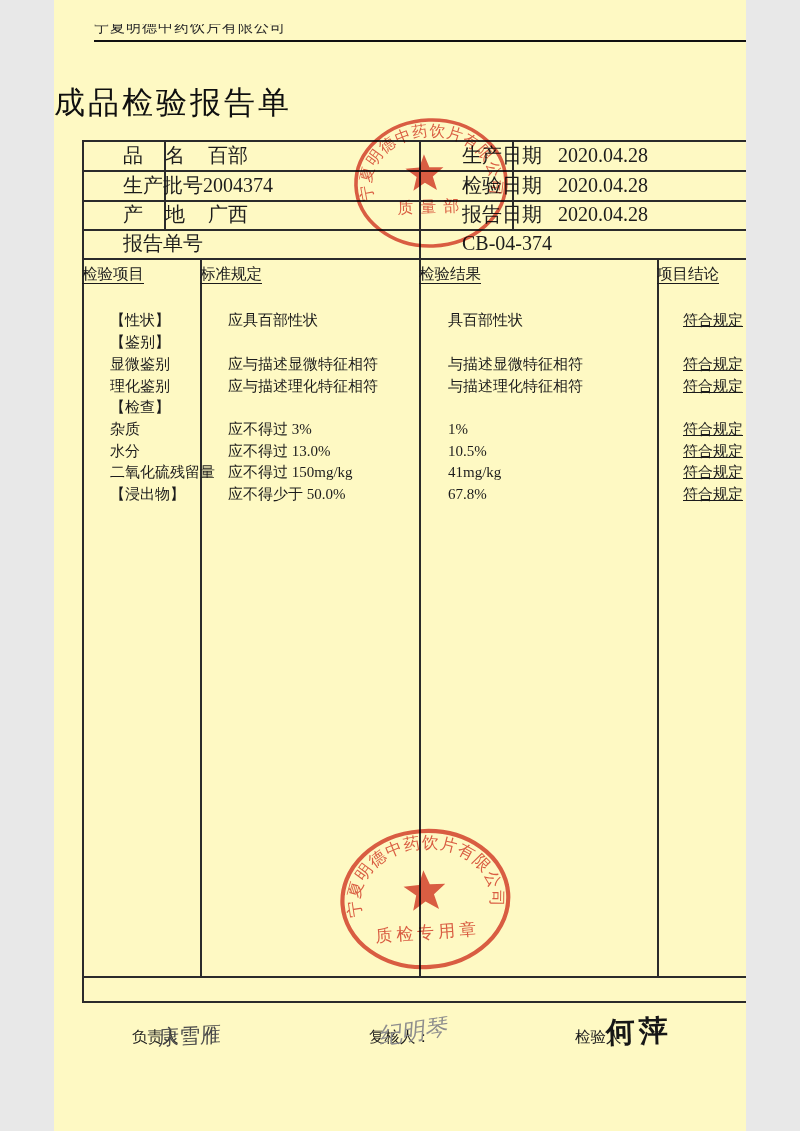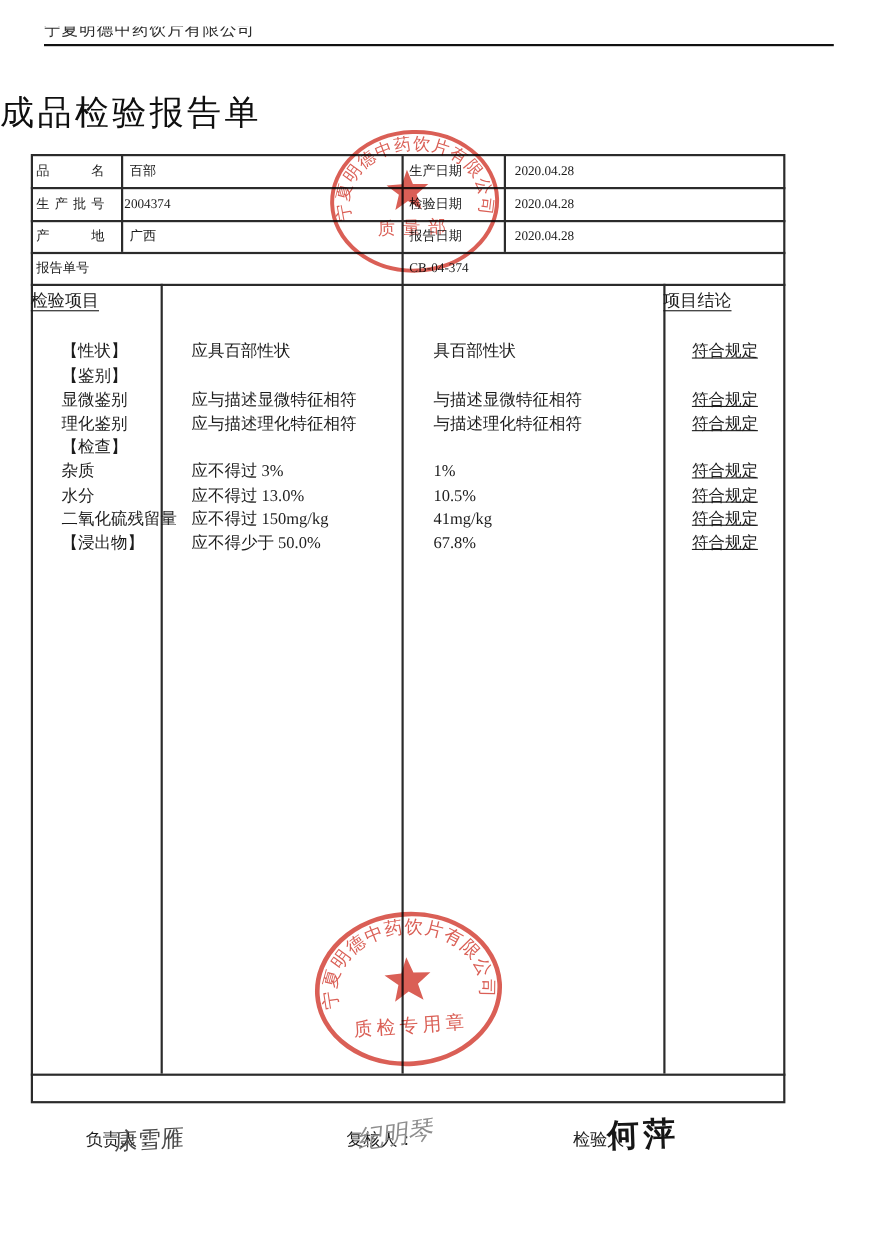--- a/index.html
+++ b/index.html
@@ -1,33 +1,33 @@
 <!DOCTYPE html>
 <html><head>
 <meta charset="utf-8">
 <style>
   html,body{margin:0;padding:0;background:#e8e8e8;}
   .page{
-    position:relative;width:800px;height:1131px;background:#ffffff;
+    position:relative;width:692px;height:1131px;background:#fef9c3;
     font-family:"Liberation Serif","DejaVu Serif",serif;color:#1c1c1c;
     overflow:hidden;margin:0 auto;
   }
   
   .clipband{position:absolute;top:24px;left:40px;right:42px;height:15px;overflow:hidden;}
   .hdrline{position:relative;top:-6px;display:flex;justify-content:space-between;
     font-size:15px;letter-spacing:1px;color:#2a2a2a;}
   .hrule{position:absolute;left:40px;top:40px;width:718px;height:2px;background:#111;}
   .title{position:absolute;top:82px;left:0;width:756px;
     font-size:31px;font-weight:normal;letter-spacing:3px;color:#0f0f0f;}
   
   .outer{position:absolute;left:28px;top:140px;width:686px;height:863px;
     border:2px solid #2b2b2b;box-sizing:border-box;}
   .hl{position:absolute;left:28px;width:686px;height:2px;background:#2b2b2b;}
   .vl{position:absolute;width:2px;background:#2b2b2b;}
-  .cell{position:absolute;font-size:12px;line-height:22px;white-space:nowrap;}
+  .cell{position:absolute;font-size:20px;line-height:22px;white-space:nowrap;margin-left:36px;}
   .jlabel{display:inline-block;width:62px;text-align:justify;text-align-last:justify;}
   .colhdr{position:absolute;font-size:15.5px;line-height:22px;text-align:left;
     text-decoration:underline;text-underline-offset:4px;white-space:nowrap;}
   .bcell{position:absolute;font-size:15px;line-height:22px;white-space:nowrap;margin-left:16px;}
   .c1{left:40px;} .c2{left:158px;} .c3{left:378px;} .c4{left:613px;text-decoration:underline;}
   .concl{position:absolute;left:40px;top:978px;font-size:15.5px;line-height:22px;}
   
   .flabel{position:absolute;font-size:15.5px;line-height:22px;margin-left:45px;}
   .sig{position:absolute;font-family:"DejaVu Sans","Liberation Sans",sans-serif;}
   .sig1{left:104px;top:1022px;font-size:21px;color:#4a4a4a;transform:rotate(-3deg) skewX(-4deg);}
@@ -74,20 +74,22 @@
 
   <span class="cell" style="left:33px;top:203px"><span class="jlabel">产地</span></span>
   <span class="cell" style="left:118px;top:203px">广西</span>
   <span class="cell" style="left:372px;top:203px">报告日期</span>
   <span class="cell" style="left:468px;top:203px">2020.04.28</span>
 
   <span class="cell" style="left:33px;top:232px">报告单号</span>
   <span class="cell" style="left:372px;top:232px">CB-04-374</span>
 
   <span class="colhdr" style="left:28px;top:263px;width:118px">检验项目</span>
+  <span class="colhdr" style="left:146px;top:263px;width:219px">标准规定</span>
+  <span class="colhdr" style="left:365px;top:263px;width:238px">检验结果</span>
   <span class="colhdr" style="left:603px;top:263px;width:111px">项目结论</span>
 
   <span class="bcell c1" style="top:309px">【性状】</span>
   <span class="bcell c2" style="top:309px">应具百部性状</span>
   <span class="bcell c3" style="top:309px">具百部性状</span>
   <span class="bcell c4" style="top:309px">符合规定</span>
 
   <span class="bcell c1" style="top:331px">【鉴别】</span>
   <span class="bcell c2" style="top:331px"></span>
   <span class="bcell c3" style="top:331px"></span>

